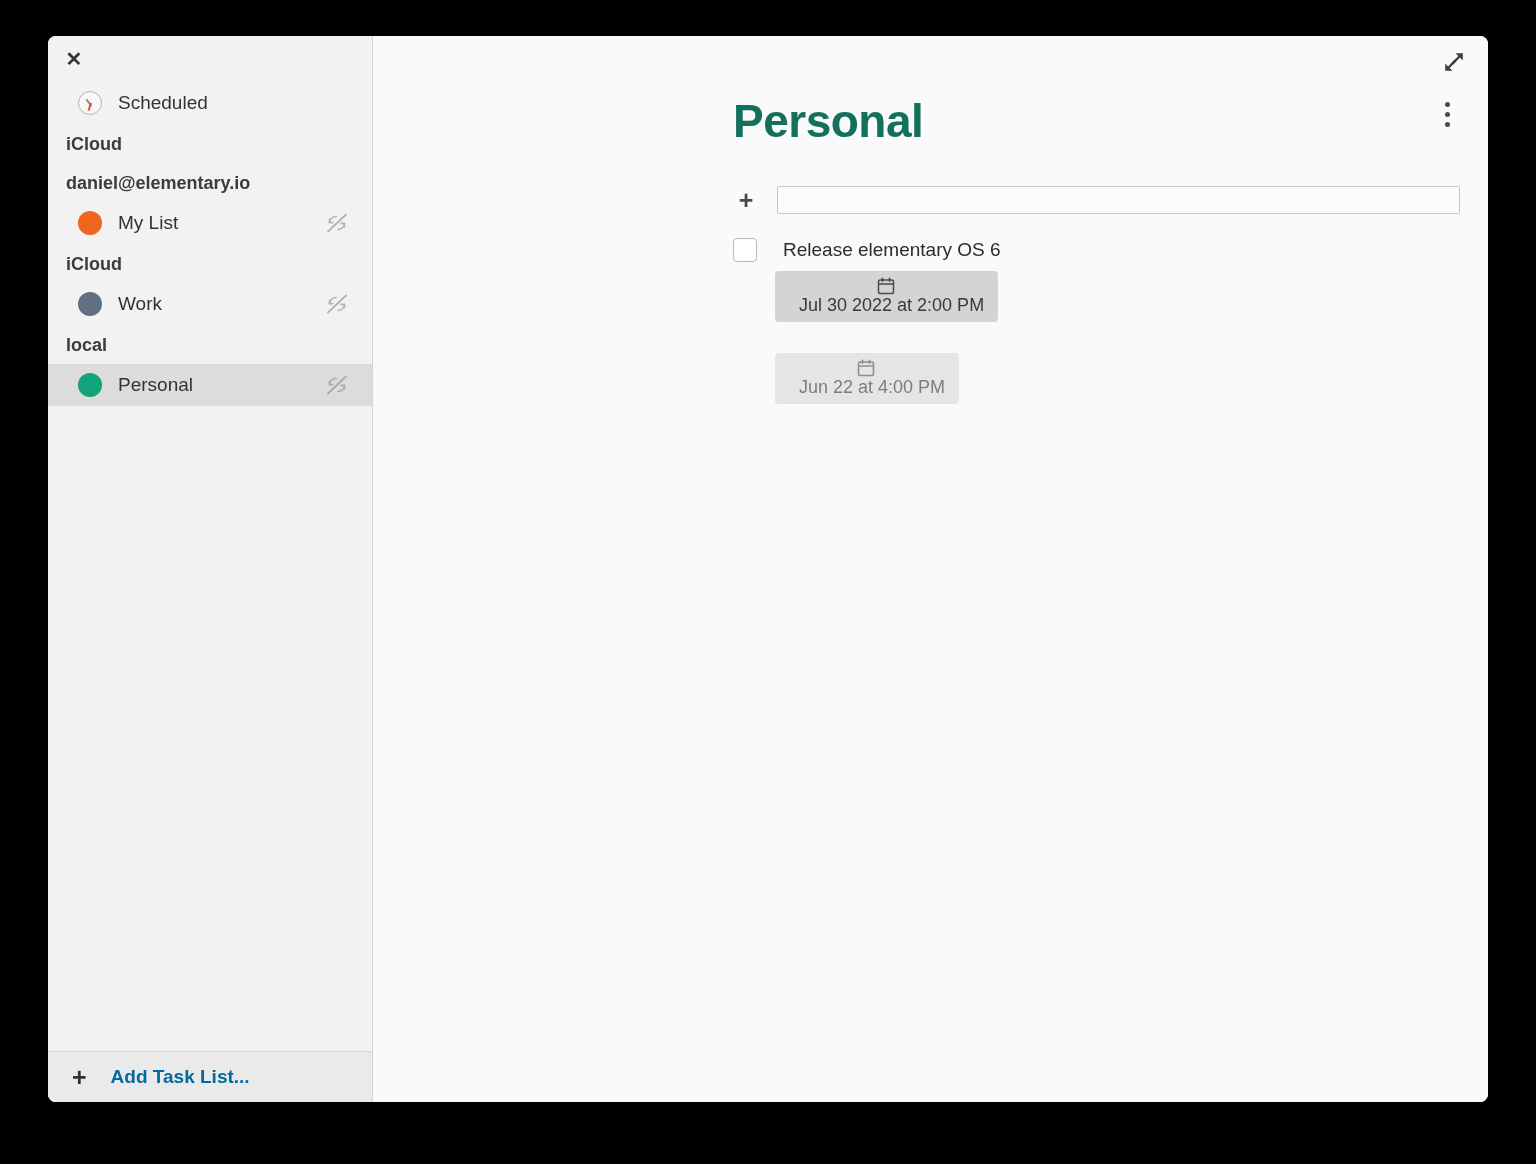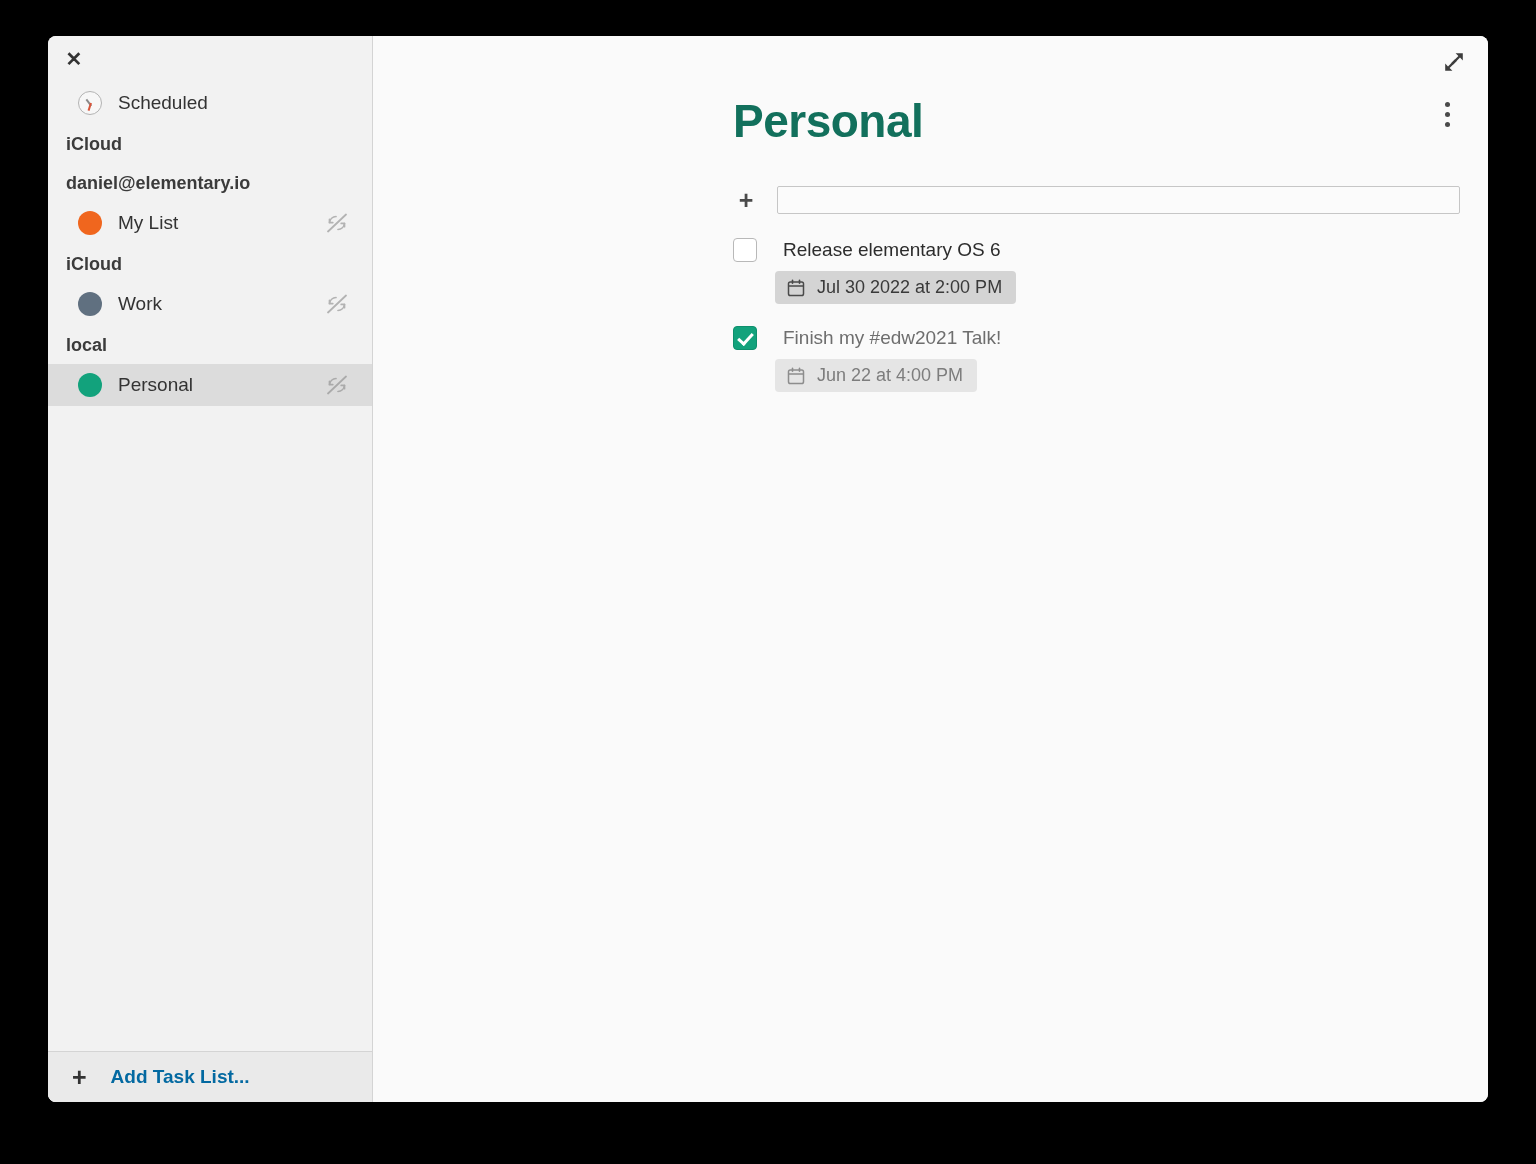--- a/index.html
+++ b/index.html
@@ -290,20 +290,21 @@
   .task-title.done { color: #6e6e6e; }
 
   .chip {
     display: inline-flex;
     align-items: center;
     margin-left: 42px;
     margin-top: 9px;
     background: #d4d4d4;
     border-radius: 4px;
     padding: 6px 14px 6px 12px;
+    flex-direction: column;
   }
   .chip.muted { background: #e5e5e5; }
 
   .cal-icon {
     width: 18px; height: 18px;
     flex-shrink: 0;
   }
   .cal-icon svg { display: block; }
 
   .chip-label {
@@ -436,24 +437,20 @@
                 <line x1="1.5" y1="7" x2="16.5" y2="7" stroke="#4a4a4a" stroke-width="1.5"></line>
                 <line x1="5.5" y1="1.4" x2="5.5" y2="4.2" stroke="#4a4a4a" stroke-width="1.6" stroke-linecap="round"></line>
                 <line x1="12.5" y1="1.4" x2="12.5" y2="4.2" stroke="#4a4a4a" stroke-width="1.6" stroke-linecap="round"></line>
               </svg>
             </span>
             <span class="chip-label">Jul 30 2022 at 2:00 PM</span>
           </div>
         </div>
 
         <div class="task-item">
-          <div class="task-head">
-            <span class="cbox checked"></span>
-            <span class="task-title done">Finish my #edw2021 Talk!</span>
-          </div>
           <div class="chip muted">
             <span class="cal-icon">
               <svg width="18" height="18" viewBox="0 0 18 18">
                 <rect x="1.5" y="3" width="15" height="13.5" rx="1.8" fill="none" stroke="#8d8d8d" stroke-width="1.5"></rect>
                 <line x1="1.5" y1="7" x2="16.5" y2="7" stroke="#8d8d8d" stroke-width="1.5"></line>
                 <line x1="5.5" y1="1.4" x2="5.5" y2="4.2" stroke="#8d8d8d" stroke-width="1.6" stroke-linecap="round"></line>
                 <line x1="12.5" y1="1.4" x2="12.5" y2="4.2" stroke="#8d8d8d" stroke-width="1.6" stroke-linecap="round"></line>
               </svg>
             </span>
             <span class="chip-label">Jun 22 at 4:00 PM</span>

